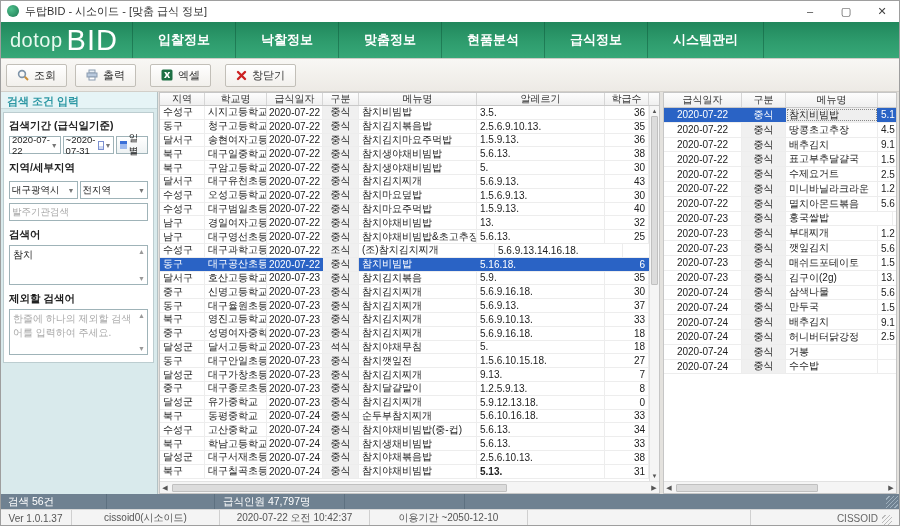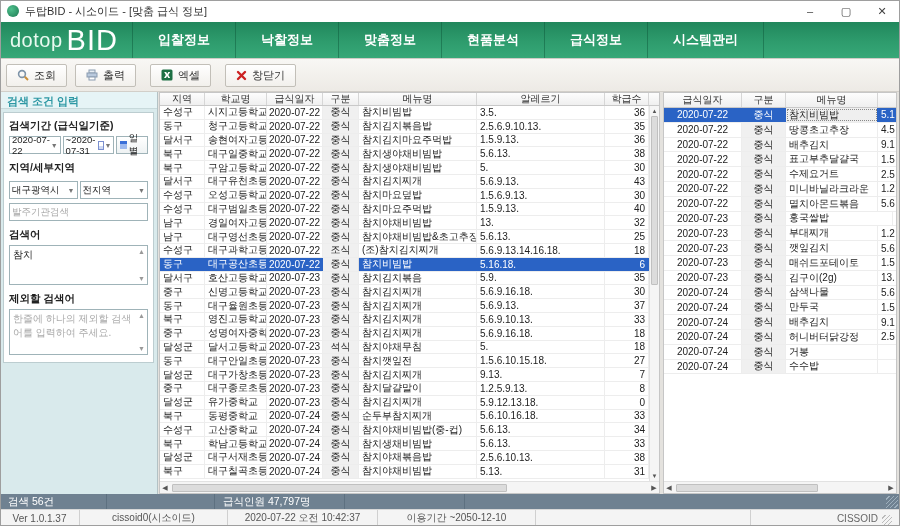--- a/index.html
+++ b/index.html
@@ -311,21 +311,21 @@
           <div class="tcell al-c gray-col keep-gray" style="width: 36px;">중식</div>
           <div class="tcell " style="width: 118px;">참치야채비빔밥&amp;초고추장</div>
           <div class="tcell " style="width: 128px;">5.6.13.</div>
           <div class="tcell al-r" style="width: 44px;">25</div>
         </div>
         <div class="trow">
           <div class="tcell " style="width: 45px;">수성구</div>
           <div class="tcell " style="width: 62px;">대구과학고등...</div>
           <div class="tcell al-c" style="width: 56px;">2020-07-22</div>
           <div class="tcell al-c gray-col keep-gray" style="width: 36px;">조식</div>
-          <div class="tcell " style="width: 118px;">(조)참치김치찌개</div>
+          <div class="tcell " style="width: 136px;">(조)참치김치찌개</div>
           <div class="tcell " style="width: 128px;">5.6.9.13.14.16.18.</div>
           <div class="tcell al-r" style="width: 44px;">18</div>
         </div>
         <div class="trow selected">
           <div class="tcell " style="width: 45px;">동구</div>
           <div class="tcell " style="width: 62px;">대구공산초등...</div>
           <div class="tcell al-c" style="width: 56px;">2020-07-22</div>
           <div class="tcell al-c gray-col keep-gray" style="width: 36px;">중식</div>
           <div class="tcell " style="width: 118px;">참치비빔밥</div>
           <div class="tcell " style="width: 128px;">5.16.18.</div>
@@ -456,21 +456,21 @@
           <div class="tcell " style="width: 118px;">참치야채볶음밥</div>
           <div class="tcell " style="width: 128px;">2.5.6.10.13.</div>
           <div class="tcell al-r" style="width: 44px;">38</div>
         </div>
         <div class="trow">
           <div class="tcell " style="width: 45px;">북구</div>
           <div class="tcell " style="width: 62px;">대구칠곡초등...</div>
           <div class="tcell al-c" style="width: 56px;">2020-07-24</div>
           <div class="tcell al-c gray-col keep-gray" style="width: 36px;">중식</div>
           <div class="tcell " style="width: 118px;">참치야채비빔밥</div>
-          <div class="tcell " style="width: 128px;">5.13.</div>
+          <div class="tcell " style="width: 128px; font-weight: bold;">5.13.</div>
           <div class="tcell al-r" style="width: 44px;">31</div>
         </div>
       </div>
     <div class="vscroll">
       <div class="sarr">▲</div>
       <div class="vthumb"></div>
       <div class="sarr dn">▼</div>
     </div>
     <div class="hscroll">
       <span class="sarr">◀</span>
@@ -606,21 +606,21 @@
 
 <div class="statusbar">
   <div class="st-cell" style="width:107px;">검색 56건</div>
   <div class="st-cell" style="width:108px;"></div>
   <div class="st-cell" style="width:130px;">급식인원 47,797명</div>
   <div class="st-cell" style="width:120px;"></div>
   <div class="st-grip"></div>
 </div>
 
 <div class="footer">
-  <div class="ft-cell" style="width:80px;">Ver 1.0.1.37</div>
+  <div class="ft-cell" style="width:72px;">Ver 1.0.1.37</div>
   <div class="ft-cell" style="width:148px;">cissoid0(시소이드)</div>
   <div class="ft-cell" style="width:150px;">2020-07-22 오전 10:42:37</div>
   <div class="ft-cell" style="width:158px;">이용기간 ~2050-12-10</div>
   <div class="ft-cell ft-brand">
     <span>CISSOID</span>
     <span class="ft-grip"></span>
   </div>
 </div>
 
 </body></html>

